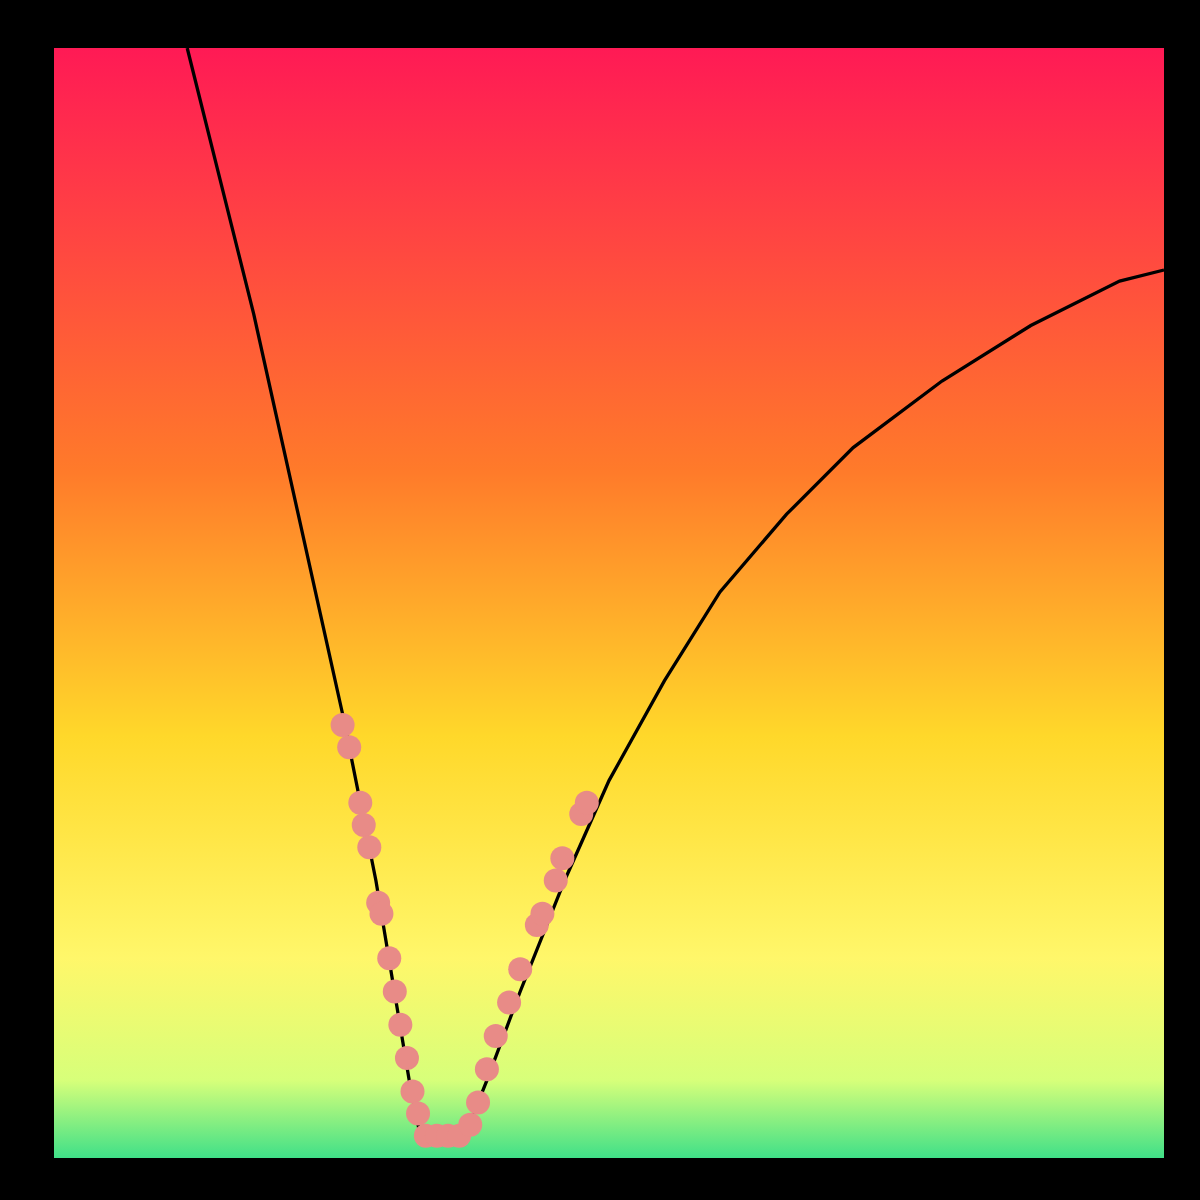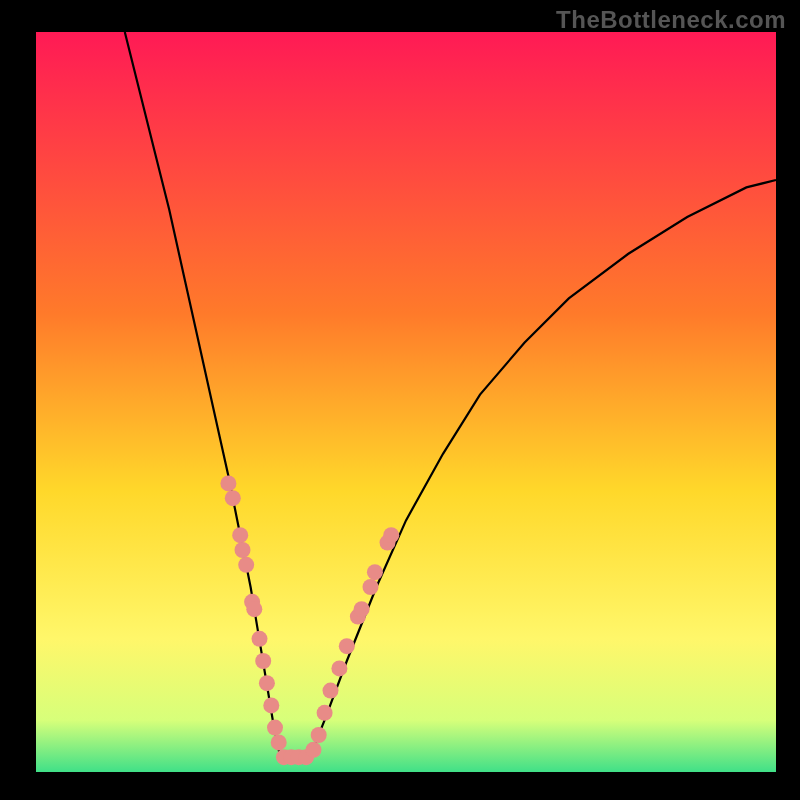--- a/index.html
+++ b/index.html
@@ -76,14 +76,13 @@
         <circle cx="339.4" cy="668.4" r="8" fill="#e88b87"></circle>
         <circle cx="346.8" cy="646.2" r="8" fill="#e88b87"></circle>
         <circle cx="357.9" cy="616.6" r="8" fill="#e88b87"></circle>
         <circle cx="361.6" cy="609.2" r="8" fill="#e88b87"></circle>
         <circle cx="370.5" cy="587.0" r="8" fill="#e88b87"></circle>
         <circle cx="374.9" cy="572.2" r="8" fill="#e88b87"></circle>
         <circle cx="387.5" cy="542.6" r="8" fill="#e88b87"></circle>
         <circle cx="391.2" cy="535.2" r="8" fill="#e88b87"></circle>
       </g>
   </svg>
-  <div class="watermark">TheBottleneck.com</div>
 </div>
 
 </body></html>

